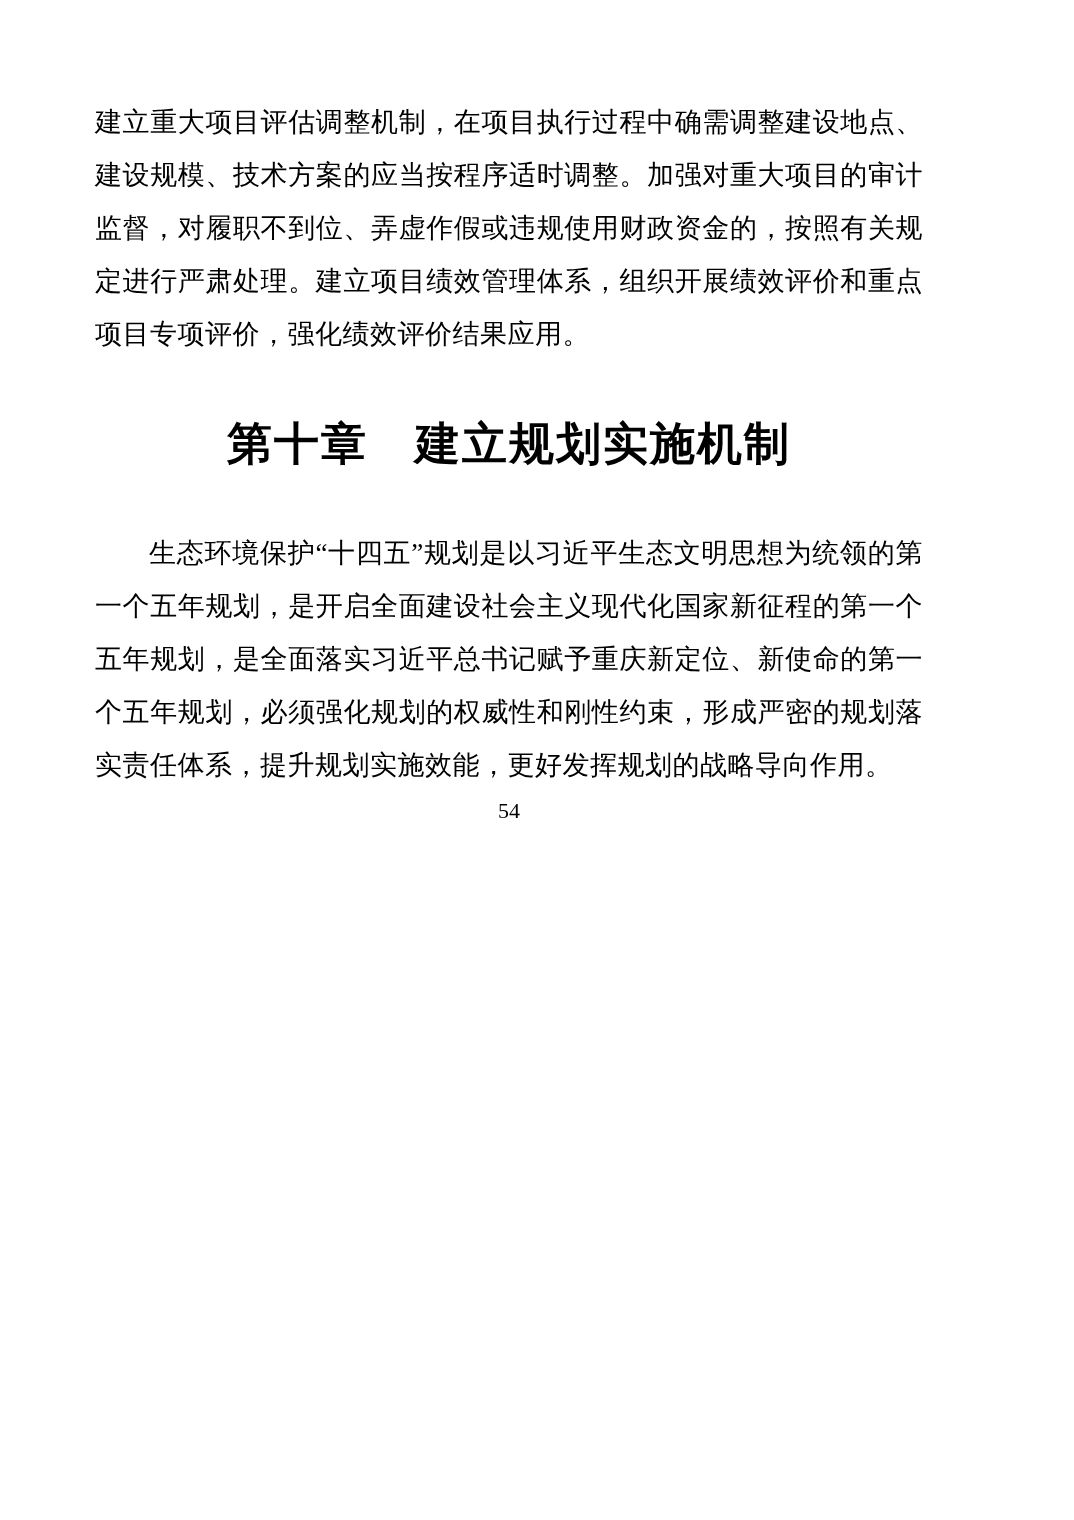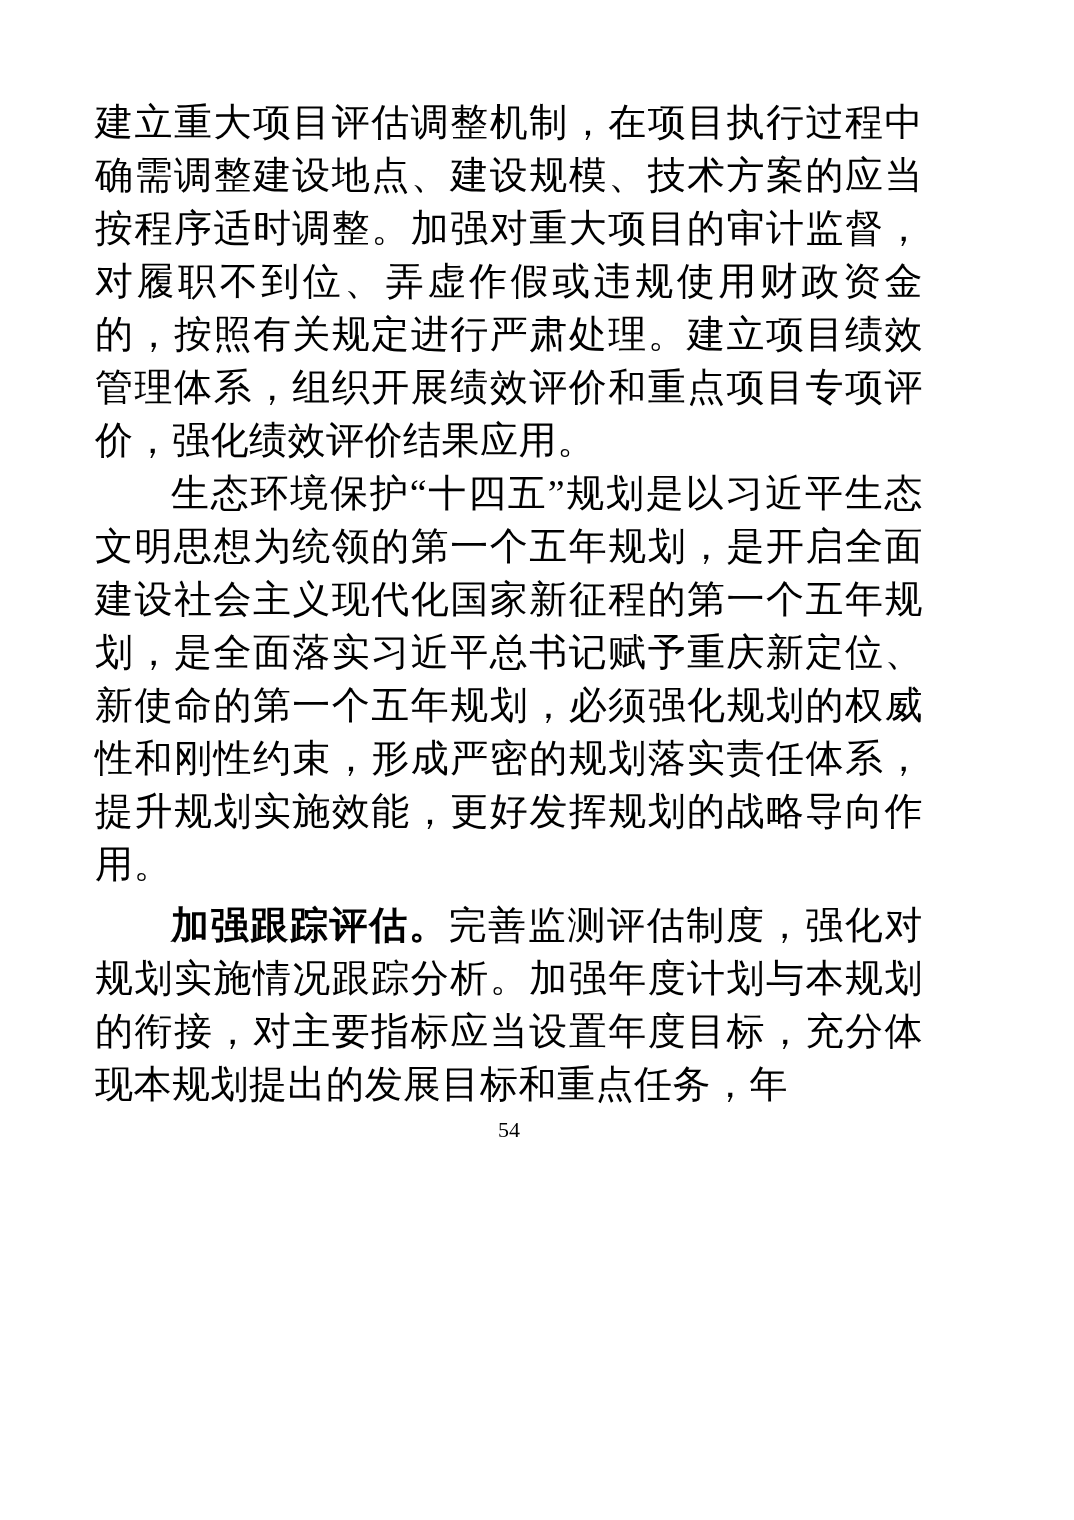--- a/index.html
+++ b/index.html
@@ -15,21 +15,21 @@
     position: relative;
     overflow: hidden;
   }
   .text-col {
     position: absolute;
     left: 95px;
     top: 0;
     width: 828px;
   }
   .para {
-    font-size: 38px;
+    font-size: 27px;
     line-height: 53px;
     text-align: justify;
     margin: 0;
     letter-spacing: 0.5px;
   }
   .para.indent {
     text-indent: 2em;
   }
   .para.first {
     margin-top: 96px;
@@ -58,21 +58,21 @@
     font-family: "Liberation Serif", "DejaVu Serif", serif;
   }
 </style>
 </head>
 <body>
 
 <div class="text-col">
 
   <p class="para first"><span>建立重大项目评估调整机制，在项目执行过程中确需调整建设地点、建设规模、技术方案的应当按程序适时调整。加强对重大项目的审计监督，对履职不到位、弄虚作假或违规使用财政资金的，按照有关规定进行严肃处理。建立项目绩效管理体系，组织开展绩效评价和重点项目专项评价，强化绩效评价结果应用。</span></p>
 
+  <h1 class="chapter-heading">第十章　建立规划实施机制</h1>
 
   <p class="para indent"><span>生态环境保护“十四五”规划是以习近平生态文明思想为统领的第一个五年规划，是开启全面建设社会主义现代化国家新征程的第一个五年规划，是全面落实习近平总书记赋予重庆新定位、新使命的第一个五年规划，必须强化规划的权威性和刚性约束，形成严密的规划落实责任体系，提升规划实施效能，更好发挥规划的战略导向作用。</span></p>
 
 
-  <p class="para indent last-body"><span class="lead">加强跟踪评估。</span><span>完善监测评估制度，强化对规划实施情况跟踪分析。加强年度计划与本规划的衔接，对主要指标应当设置年度目标，充分体现本规划提出的发展目标和重点任务，年</span></p>
 
   <div class="page-number">54</div>
 
 </div>
 
 </body></html>

